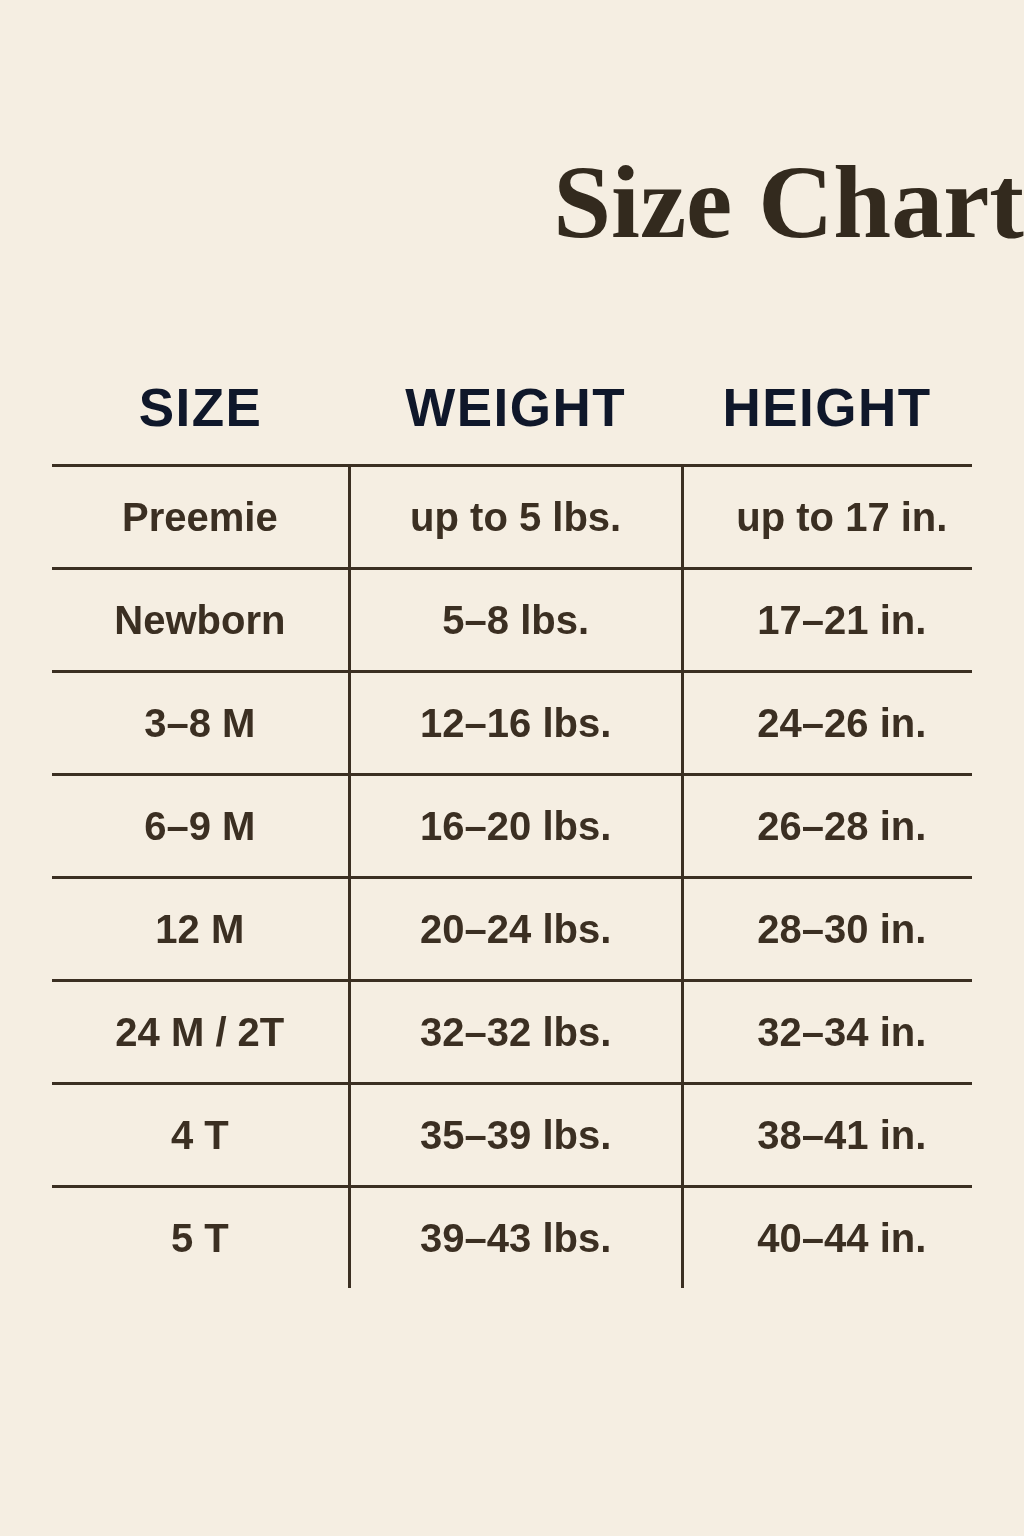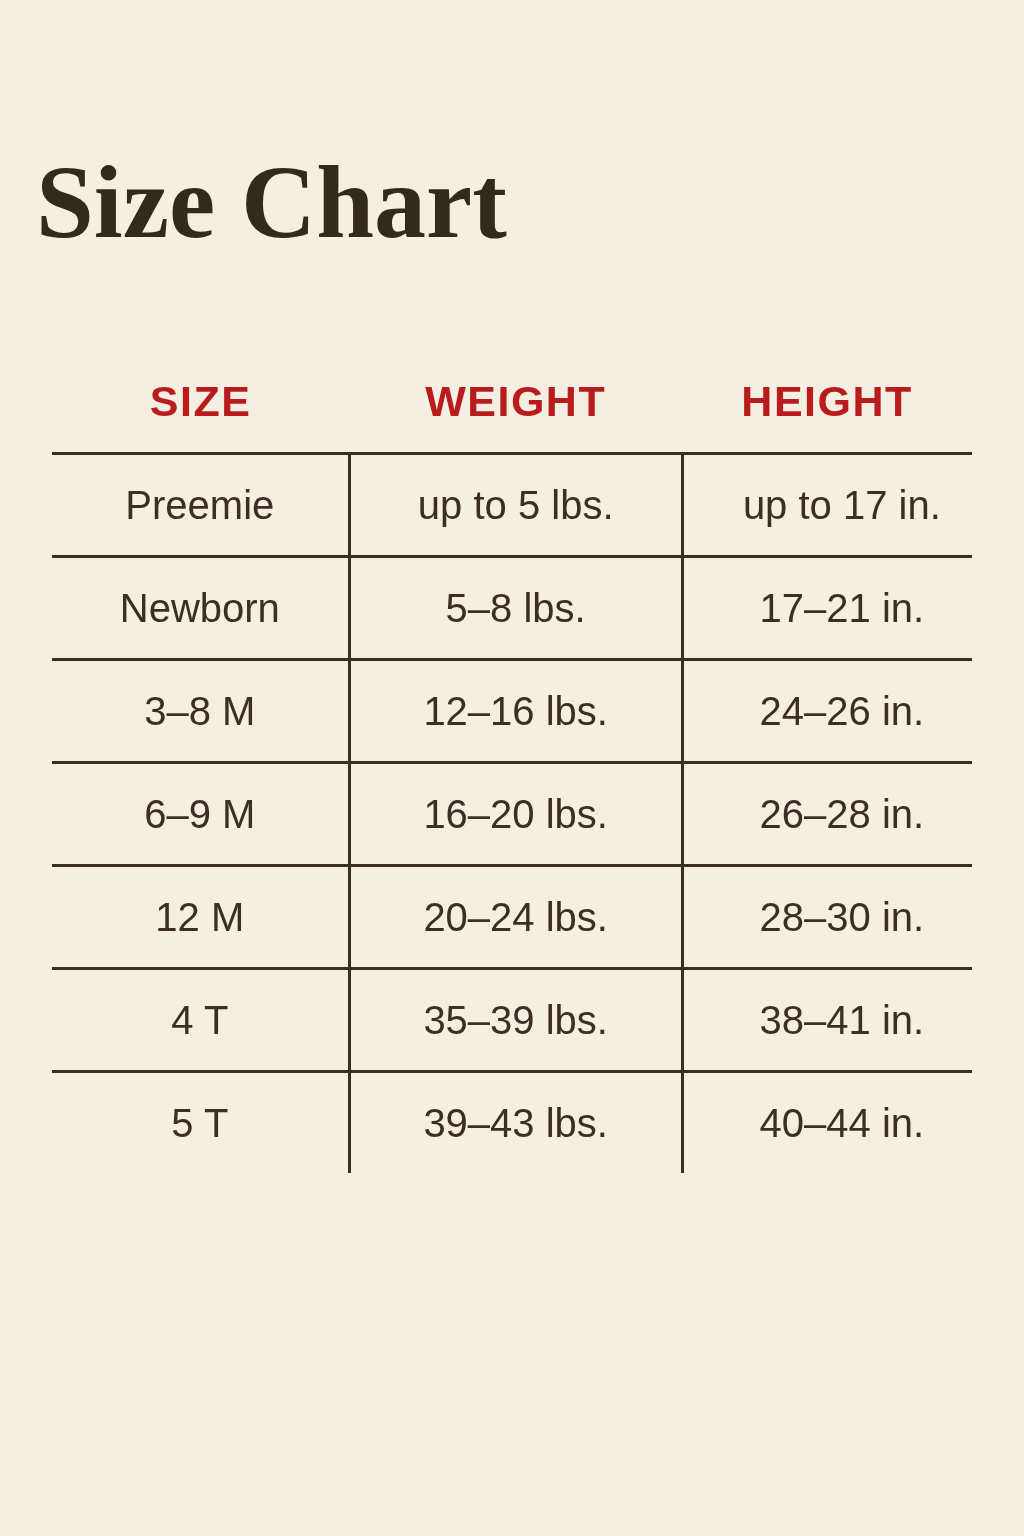--- a/index.html
+++ b/index.html
@@ -15,21 +15,21 @@
     overflow: hidden;
   }
   .page {
     position: relative;
     width: 1024px;
     height: 1536px;
     box-sizing: border-box;
     background: #f5eee2;
   }
   .title {
-    text-align: left;
+    text-align: right;
     font-family: "Liberation Serif", serif;
     font-weight: bold;
     font-size: 104px;
     line-height: 1;
     letter-spacing: 0px;
     color: #332a1e;
     padding-top: 80px;
     padding-left: 36px;
   }
   .table-wrap {
@@ -40,32 +40,32 @@
   table.size-chart {
     width: 100%;
     border-collapse: collapse;
     table-layout: fixed;
   }
   table.size-chart col.c1 { width: 32.3%; }
   table.size-chart col.c2 { width: 36.2%; }
   table.size-chart col.c3 { width: 31.5%; }
 
   thead th {
-    font-size: 43px;
+    font-size: 53px;
     font-weight: bold;
     letter-spacing: 1.5px;
-    color: #b91c1c;
+    color: #0f172a;
     padding: 6px 0 26px 0;
     text-align: center;
     border: none;
     margin-top: 12px;
   }
   tbody td {
     font-size: 40px;
-    font-weight: 400;
+    font-weight: 700;
     color: #3b2f22;
     text-align: center;
     height: 100px;
     padding: 0;
     border-top: 3px solid #3b2f22;
     border-right: 3px solid #3b2f22;
   }
   tbody td:last-child {
     border-right: none;
     padding-left: 28px;
@@ -152,20 +152,31 @@
             </td>
           <td>
               <span class="cell-text">20–24 lbs.</span>
             </td>
           <td>
               <span class="cell-text">28–30 in.</span>
             </td>
         </tr>
         <tr>
           <td>
+              <span class="cell-text">24 M / 2T</span>
+            </td>
+          <td>
+              <span class="cell-text">32–32 lbs.</span>
+            </td>
+          <td>
+              <span class="cell-text">32–34 in.</span>
+            </td>
+        </tr>
+        <tr>
+          <td>
               <span class="cell-text">4 T</span>
             </td>
           <td>
               <span class="cell-text">35–39 lbs.</span>
             </td>
           <td>
               <span class="cell-text">38–41 in.</span>
             </td>
         </tr>
         <tr>

